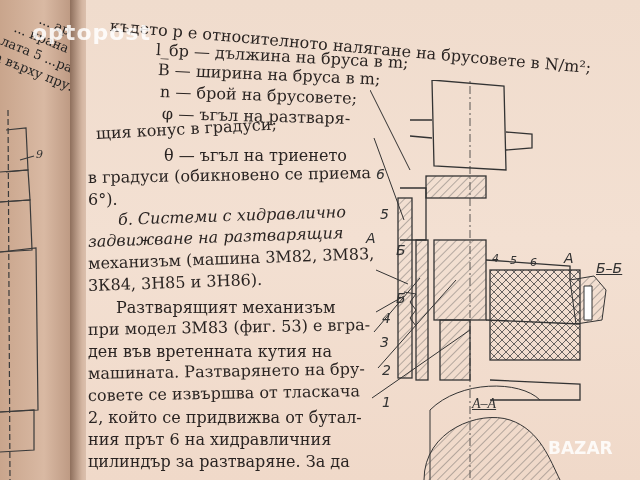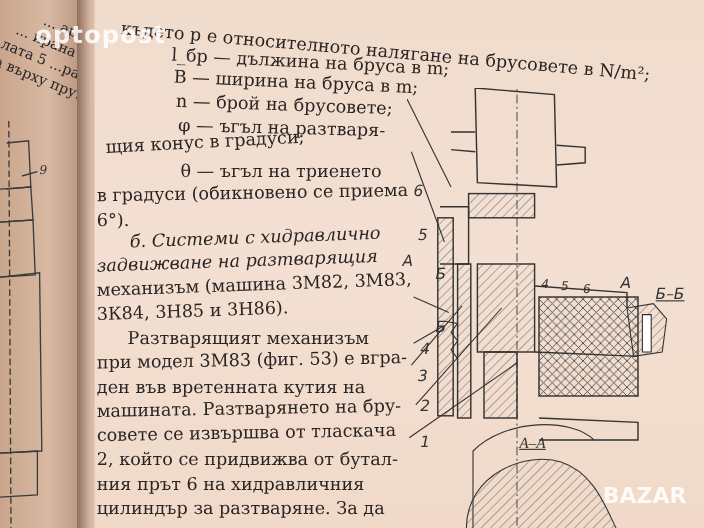--- a/index.html
+++ b/index.html
@@ -7,21 +7,21 @@
   .left-page{position:absolute;left:0;top:0;width:80px;height:480px;background:linear-gradient(90deg,#c9a58c 0%,#d9b9a3 55%,#b48f78 100%);transform-origin:right top;overflow:hidden;}
   .gutter{position:absolute;left:70px;top:0;width:24px;height:480px;background:linear-gradient(90deg,#8e6f5c 0%,#d4b6a2 50%,#ead3c3 100%);}
   .right-page{position:absolute;left:86px;top:0;width:554px;height:480px;background:linear-gradient(180deg,#f0dccd 0%,#f3e0d2 50%,#f0d9c9 100%);}
   .left-frag{position:absolute;left:0;top:0;width:70px;font-size:13px;line-height:17px;color:#222;transform:rotate(22deg);transform-origin:left top;}
   .left-frag div{white-space:nowrap;}
   .left-drawing{position:absolute;left:0;top:110px;}
   .text-col{position:absolute;left:0;top:0;}
   .line{position:absolute;white-space:nowrap;font-size:16px;color:#2a2422;}
   .i{font-style:italic;}
   .watermark-top{position:absolute;left:32px;top:20px;font-family:"DejaVu Sans",sans-serif;font-weight:bold;font-size:22px;color:rgba(255,255,255,0.85);letter-spacing:1px;}
-  .watermark-bottom{position:absolute;left:548px;top:438px;font-family:"DejaVu Sans",sans-serif;font-weight:bold;font-size:20px;color:rgba(255,255,255,0.85);}
+  .watermark-bottom{position:absolute;left:548px;top:438px;font-family:"DejaVu Sans",sans-serif;font-weight:bold;font-size:17px;color:rgba(255,255,255,0.85);}
   .diagram{position:absolute;left:370px;top:80px;}
   .lbl{position:absolute;font-style:italic;font-size:14px;color:#333;font-family:"DejaVu Sans",sans-serif;}
 </style>
 </head>
 <body>
 
 <div class="left-page">
   <div class="left-frag" style="left:6px;top:-4px;">
     <div style="padding-left:40px">... арта</div>
     <div style="padding-left:20px">... ирана</div>

